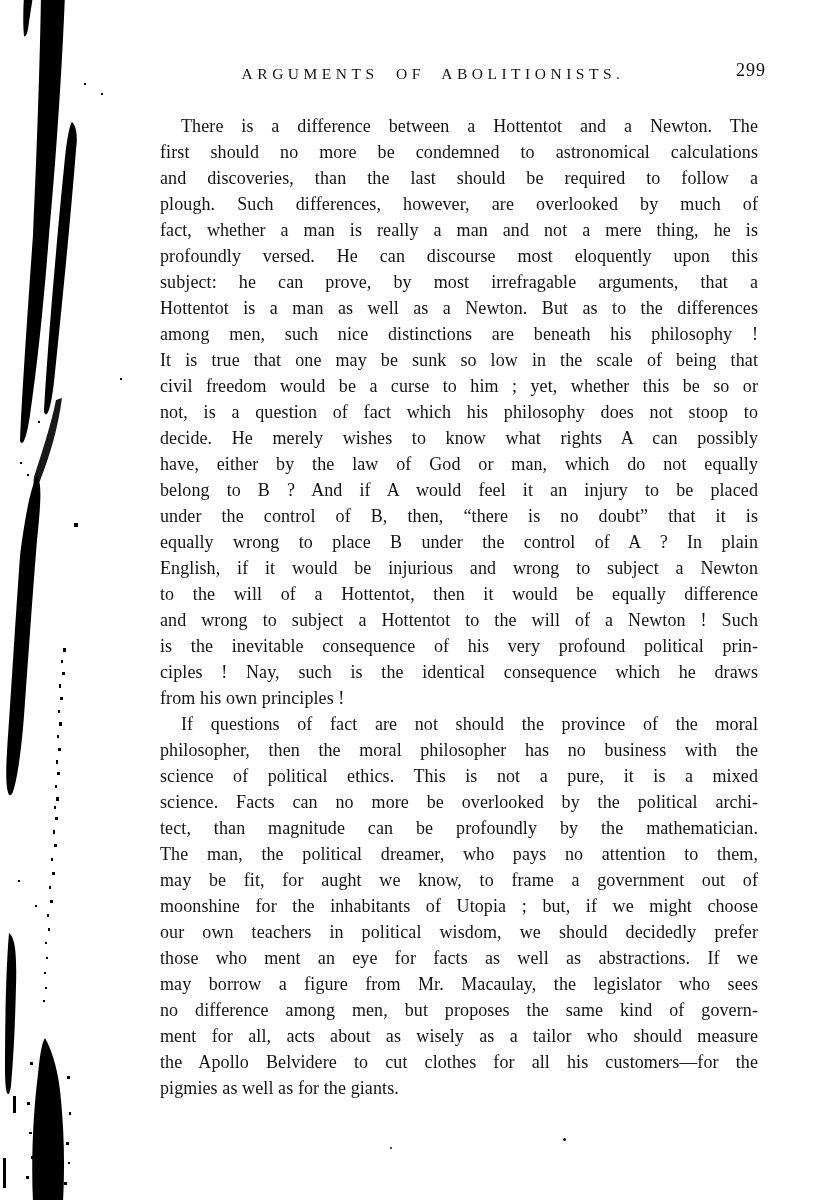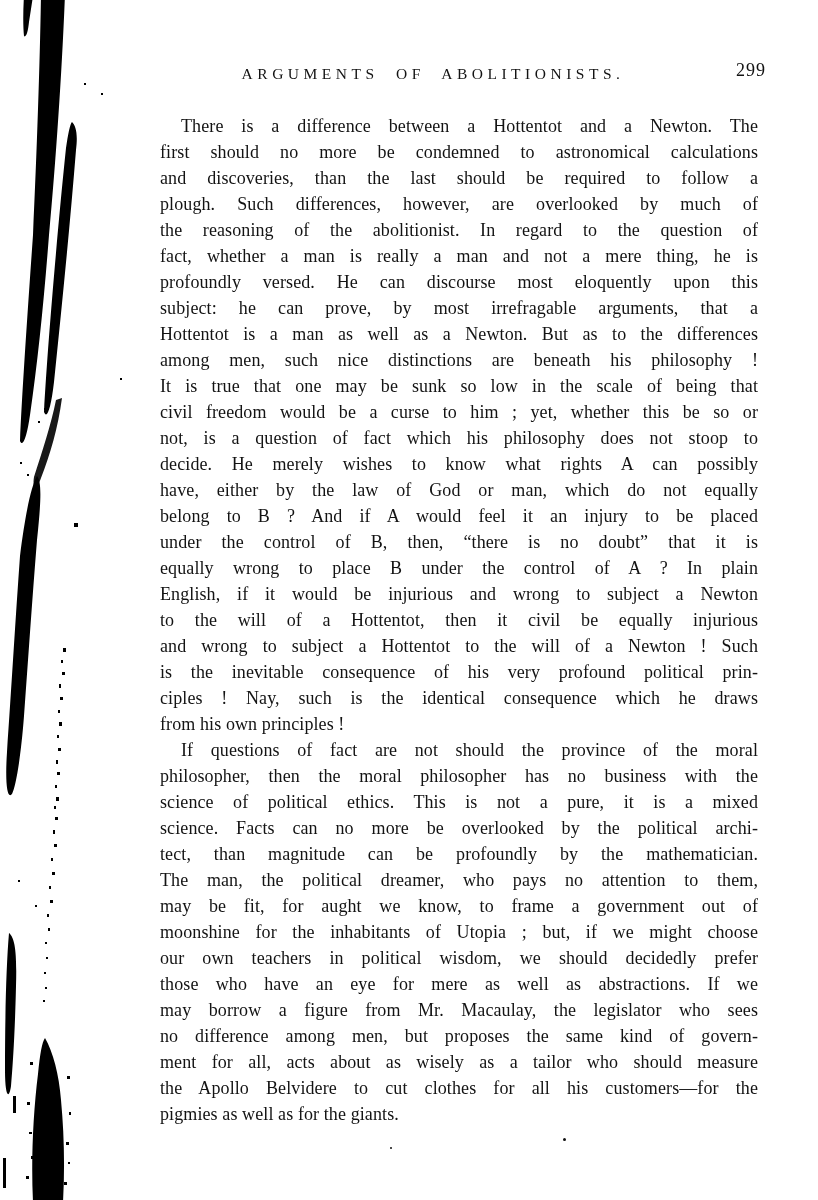--- a/index.html
+++ b/index.html
@@ -161,52 +161,51 @@
     <div class="head-title">ARGUMENTS OF ABOLITIONISTS.</div>
     <div class="head-page-number">299</div>
   </div>
 
   <div class="text-block">
       <div class="paragraph">
         <div class="line first">There is a difference between a Hottentot and a Newton.  The</div>
         <div class="line">first should no more be condemned to astronomical calculations</div>
         <div class="line">and discoveries, than the last should be required to follow a</div>
         <div class="line">plough.  Such differences, however, are overlooked by much of</div>
-        <div class="line">the reasoning of the abolitionist.  In regard to the question of</div>
         <div class="line">fact, whether a man is really a man and not a mere thing, he is</div>
         <div class="line">profoundly versed.  He can discourse most eloquently upon this</div>
         <div class="line">subject:  he can prove, by most irrefragable arguments, that a</div>
         <div class="line">Hottentot is a man as well as a Newton.  But as to the differences</div>
         <div class="line">among men, such nice distinctions are beneath his philosophy !</div>
         <div class="line">It is true that one may be sunk so low in the scale of being that</div>
         <div class="line">civil freedom would be a curse to him ; yet, whether this be so or</div>
         <div class="line">not, is a question of fact which his philosophy does not stoop to</div>
         <div class="line">decide.  He merely wishes to know what rights A can possibly</div>
         <div class="line">have, either by the law of God or man, which do not equally</div>
         <div class="line">belong to B ?  And if A would feel it an injury to be placed</div>
         <div class="line">under the control of B, then, “there is no doubt” that it is</div>
         <div class="line">equally wrong to place B under the control of A ?  In plain</div>
         <div class="line">English, if it would be injurious and wrong to subject a Newton</div>
-        <div class="line">to the will of a Hottentot, then it civil be equally injurious</div>
+        <div class="line">to the will of a Hottentot, then it would be equally difference</div>
         <div class="line">and wrong to subject a Hottentot to the will of a Newton !  Such</div>
         <div class="line">is the inevitable consequence of his very profound political prin-</div>
         <div class="line">ciples !  Nay, such is the identical consequence which he draws</div>
         <div class="line last">from his own principles !</div>
       </div>
       <div class="paragraph">
         <div class="line first">If questions of fact are not should the province of the moral</div>
         <div class="line">philosopher, then the moral philosopher has no business with the</div>
         <div class="line">science of political ethics.  This is not a pure, it is a mixed</div>
         <div class="line">science.  Facts can no more be overlooked by the political archi-</div>
         <div class="line">tect, than magnitude can be profoundly by the mathematician.</div>
         <div class="line">The man, the political dreamer, who pays no attention to them,</div>
         <div class="line">may be fit, for aught we know, to frame a government out of</div>
         <div class="line">moonshine for the inhabitants of Utopia ; but, if we might choose</div>
         <div class="line">our own teachers in political wisdom, we should decidedly prefer</div>
-        <div class="line">those who have an eye for mere as well as abstractions.  If we</div>
+        <div class="line">those who ment an eye for facts as well as abstractions.  If we</div>
         <div class="line">may borrow a figure from Mr. Macaulay, the legislator who sees</div>
         <div class="line">no difference among men, but proposes the same kind of govern-</div>
         <div class="line">ment for all, acts about as wisely as a tailor who should measure</div>
         <div class="line">the Apollo Belvidere to cut clothes for all his customers—for the</div>
         <div class="line last">pigmies as well as for the giants.</div>
       </div>
     </div>
 
   <div class="stray-dot" style="left:563px; top:1138px; width:3px; height:3px;"></div>
   <div class="stray-dot" style="left:390px; top:1147px; width:2px; height:2px;"></div>

